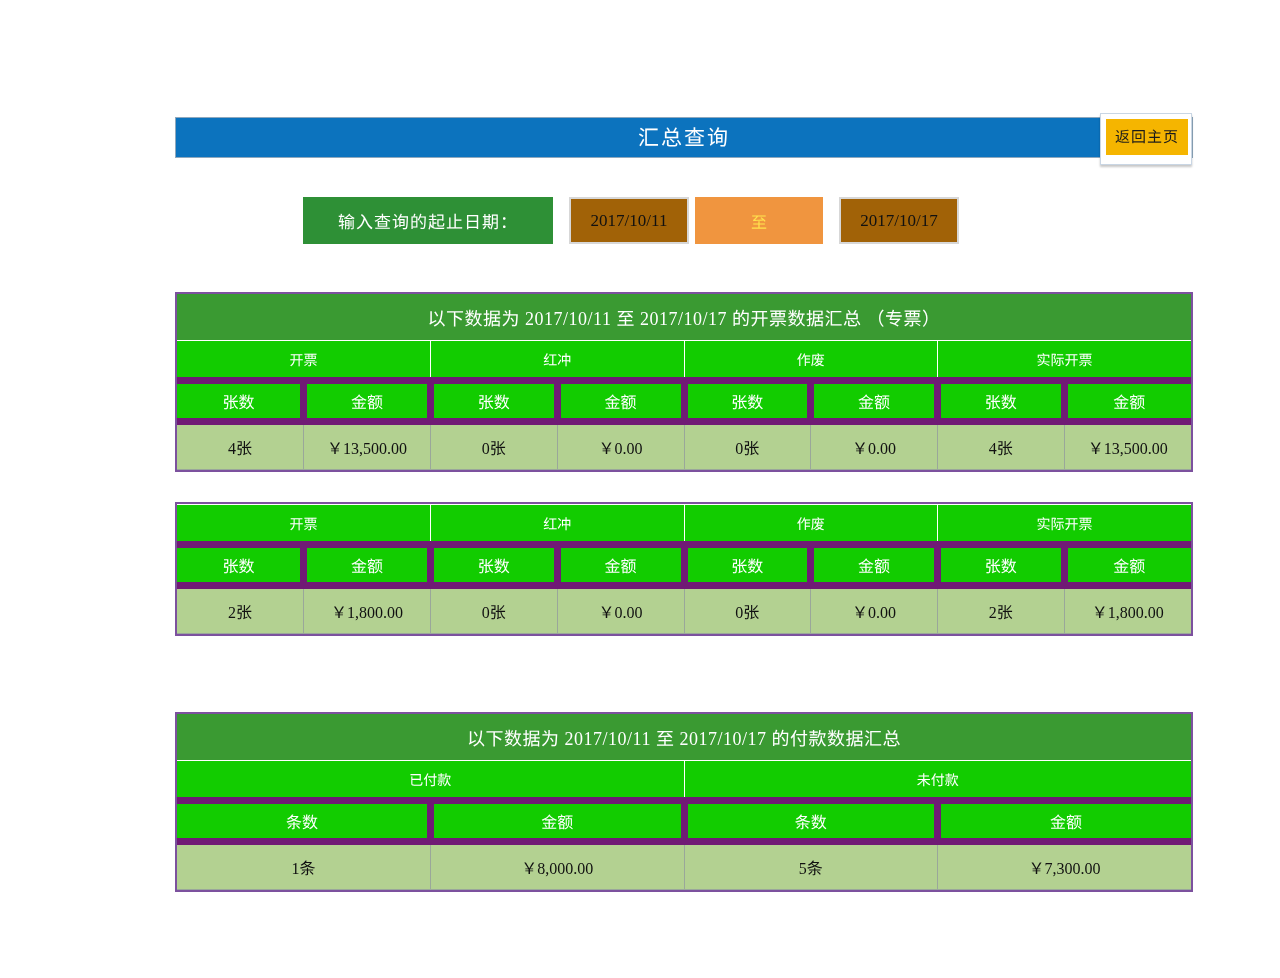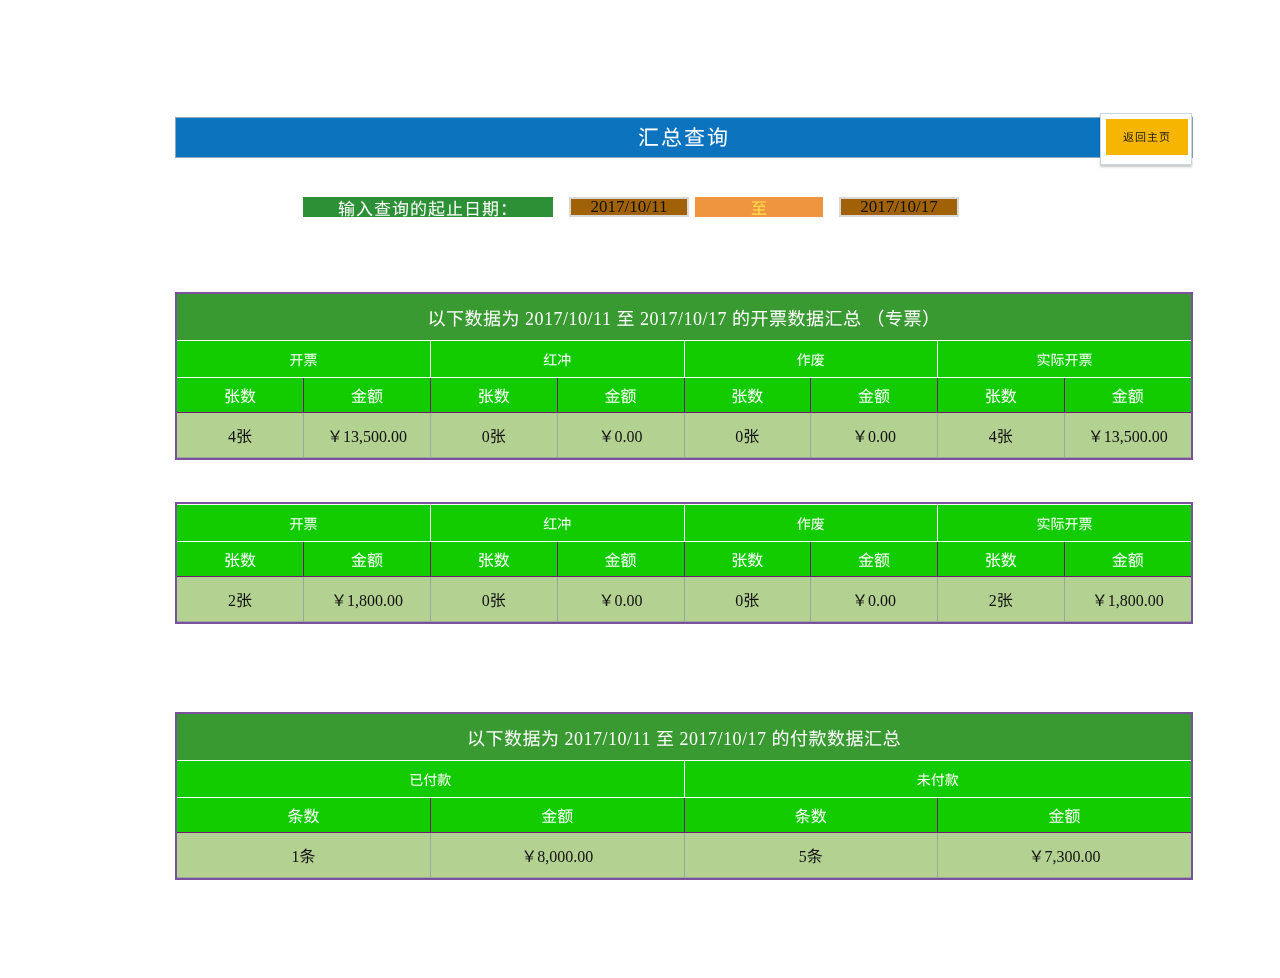--- a/index.html
+++ b/index.html
@@ -53,35 +53,35 @@
     box-shadow: 0 2px 2px rgba(0,0,0,0.22);
   }
   .home-btn {
     position: absolute;
     left: 5px;
     top: 5px;
     width: 82px;
     height: 36px;
     background: #F5B500;
     color: #1a1a1a;
-    font-size: 11px;
+    font-size: 15px;
     text-align: center;
     line-height: 36px;
     letter-spacing: 1px;
     cursor: pointer;
     font-family: "Liberation Sans", "DejaVu Sans", sans-serif;
     box-sizing: border-box;
   }
 
   
   .filter-row {
     position: absolute;
     left: 303px;
     top: 197px;
-    height: 20px;
+    height: 47px;
     display: flex;
     align-items: stretch;
   }
   .filter-label {
     width: 250px;
     background: #2E9036;
     color: #ffffff;
     font-size: 17px;
     display: flex;
     align-items: center;
@@ -151,21 +151,21 @@
     color: #ffffff;
     height: 36px;
     font-size: 14px;
     border: 1px solid #ffffff;
   }
   .row-sub td {
     background: #12CC00;
     color: #ffffff;
     height: 34px;
     font-size: 16px;
-    border: 1px solid #701a75;
+    border: 7px solid #701a75;
   }
   .row-data td {
     background: #B3D191;
     color: #111111;
     height: 44px;
     font-size: 16px;
     border: 1px solid #9aa79a;
   }
   .row-data td:first-child { border-left: none; }
   .row-data td:last-child  { border-right: none; }

